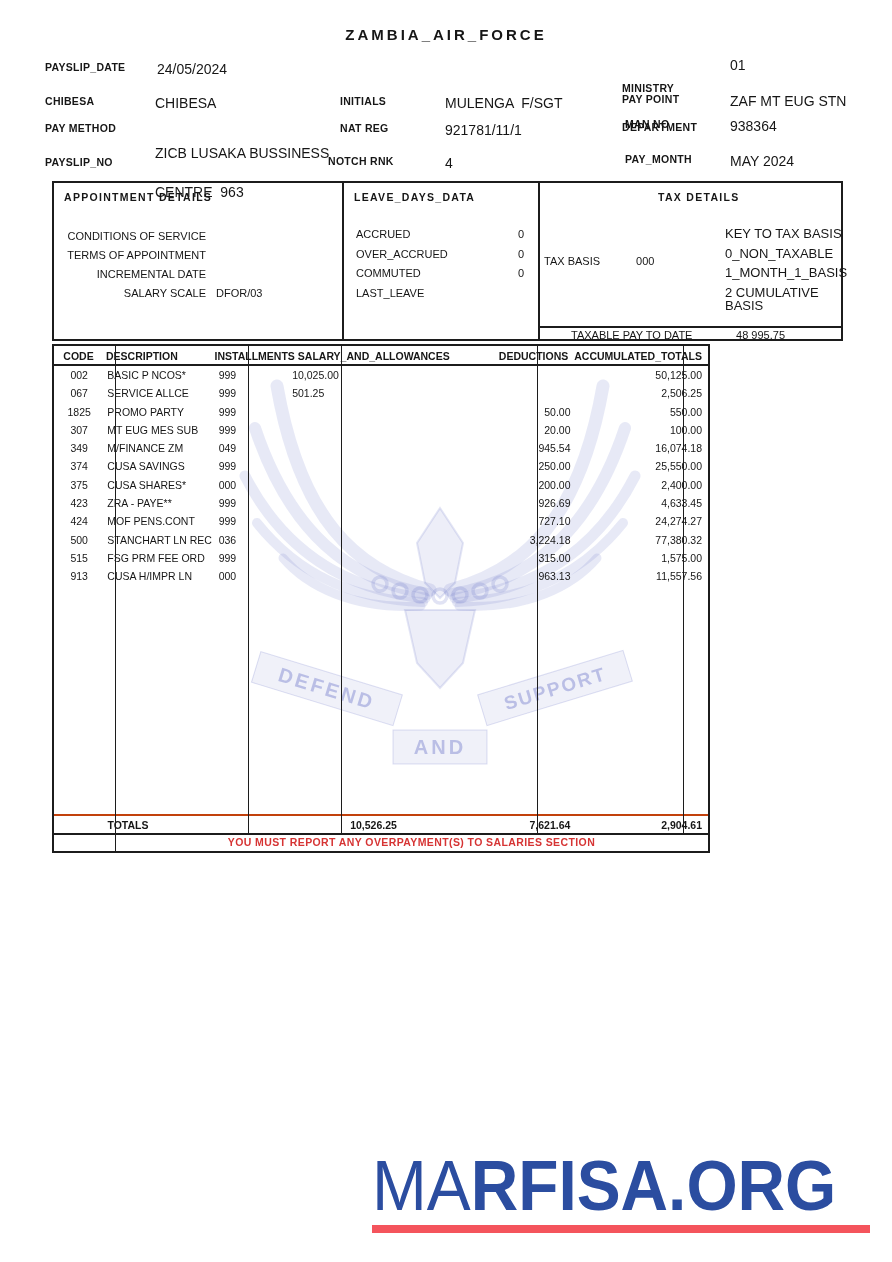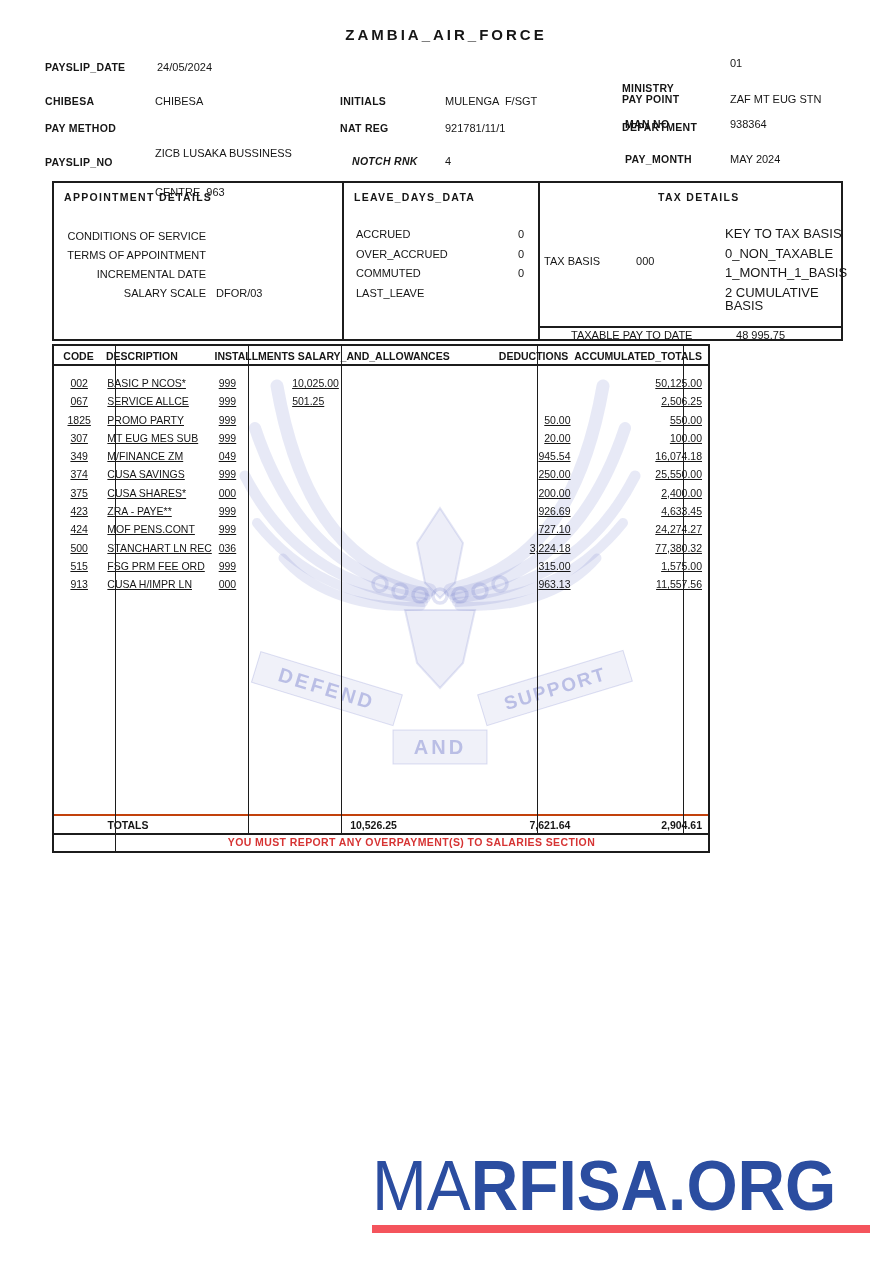--- a/index.html
+++ b/index.html
@@ -11,21 +11,21 @@
   }
   .layer { position:absolute; inset:0; z-index:1; }
 
   
   .doc-title {
     position:absolute; left:0; top:26px; width:100%;
     text-align:center; font-weight:bold; font-size:15px; letter-spacing:3px;
   }
 
   
-  .fld { position:absolute; font-size:11px; white-space:pre; }
+  .fld { position:absolute; font-size:14px; white-space:pre; }
   .lbl { font-weight:bold; font-size:10.5px; letter-spacing:.3px; }
   .two-line { line-height:13px; }
 
   
   .boxes {
     position:absolute; left:52px; top:181px; width:791px; height:160px;
     border:2px solid #1c1c1c;
   }
   .vline-box { position:absolute; top:0; bottom:0; width:1.5px; background:#1c1c1c; }
   .box-title { position:absolute; font-weight:bold; font-size:10.5px; letter-spacing:1.3px; }
@@ -49,21 +49,21 @@
   .paytable {
     position:absolute; left:52px; top:344px; width:658px;
     border:2px solid #1c1c1c; background:transparent;
   }
   .sep { position:absolute; top:0; width:1px; background:#1c1c1c; z-index:3; }
   .sep.main { bottom:16px; }
   .sep.code { bottom:0; }
   .trow { display:flex; position:relative; z-index:2; }
   .thead { height:20px; line-height:20px; border-bottom:2px solid #1c1c1c;
     font-weight:bold; font-size:10.5px; }
-  .tbody { position:relative; height:448px; padding-top:8px;text-decoration:underline; }
+  .tbody { position:relative; height:448px; padding-top:0; }
   .data-row { display:flex; height:18.3px; line-height:18.3px; font-size:10.5px; }
   .c-code{width:61px; text-align:center;}
   .c-desc{width:133px; padding-left:3px;}
   .c-inst{width:93px;  padding-left:4px;}
   .c-sal {width:196px; text-align:left; padding-right:6px;}
   .c-ded {width:146px; text-align:right; padding-right:6px;}
   .c-acc {width:158px; text-align:right; padding-right:6px;}
   .thead .c-sal{ text-align:left; padding-left:3px; }
   .totals-row { height:21px; line-height:19px; border-top:2px solid #c2410c;
     border-bottom:2px solid #1c1c1c; font-weight:bold; font-size:10.5px; }
@@ -152,21 +152,21 @@
 
     <div class="fld lbl" style="left:45px; top:156px;">PAYSLIP_NO</div>
     <div class="fld" style="left:157px; top:156px;"></div>
 
     <div class="fld lbl" style="left:340px; top:95px;">INITIALS</div>
     <div class="fld" style="left:445px; top:95px;">MULENGA  F/SGT</div>
 
     <div class="fld lbl" style="left:340px; top:122px;">NAT REG</div>
     <div class="fld" style="left:445px; top:122px;">921781/11/1</div>
 
-    <div class="fld lbl" style="left:352px; top:155px;font-style:italic;">NOTCH RNK</div>
+    <div class="fld lbl" style="left:328px; top:155px;">NOTCH RNK</div>
     <div class="fld" style="left:445px; top:155px;">4</div>
 
     <div class="fld lbl two-line" style="left:622px; top:56px;">
       <div>MINISTRY</div>
       <div>DEPARTMENT</div>
     </div>
     <div class="fld" style="left:730px; top:57px;">01</div>
 
     <div class="fld lbl" style="left:622px; top:93px;">PAY POINT</div>
     <div class="fld" style="left:730px; top:93px;">ZAF MT EUG STN</div>

